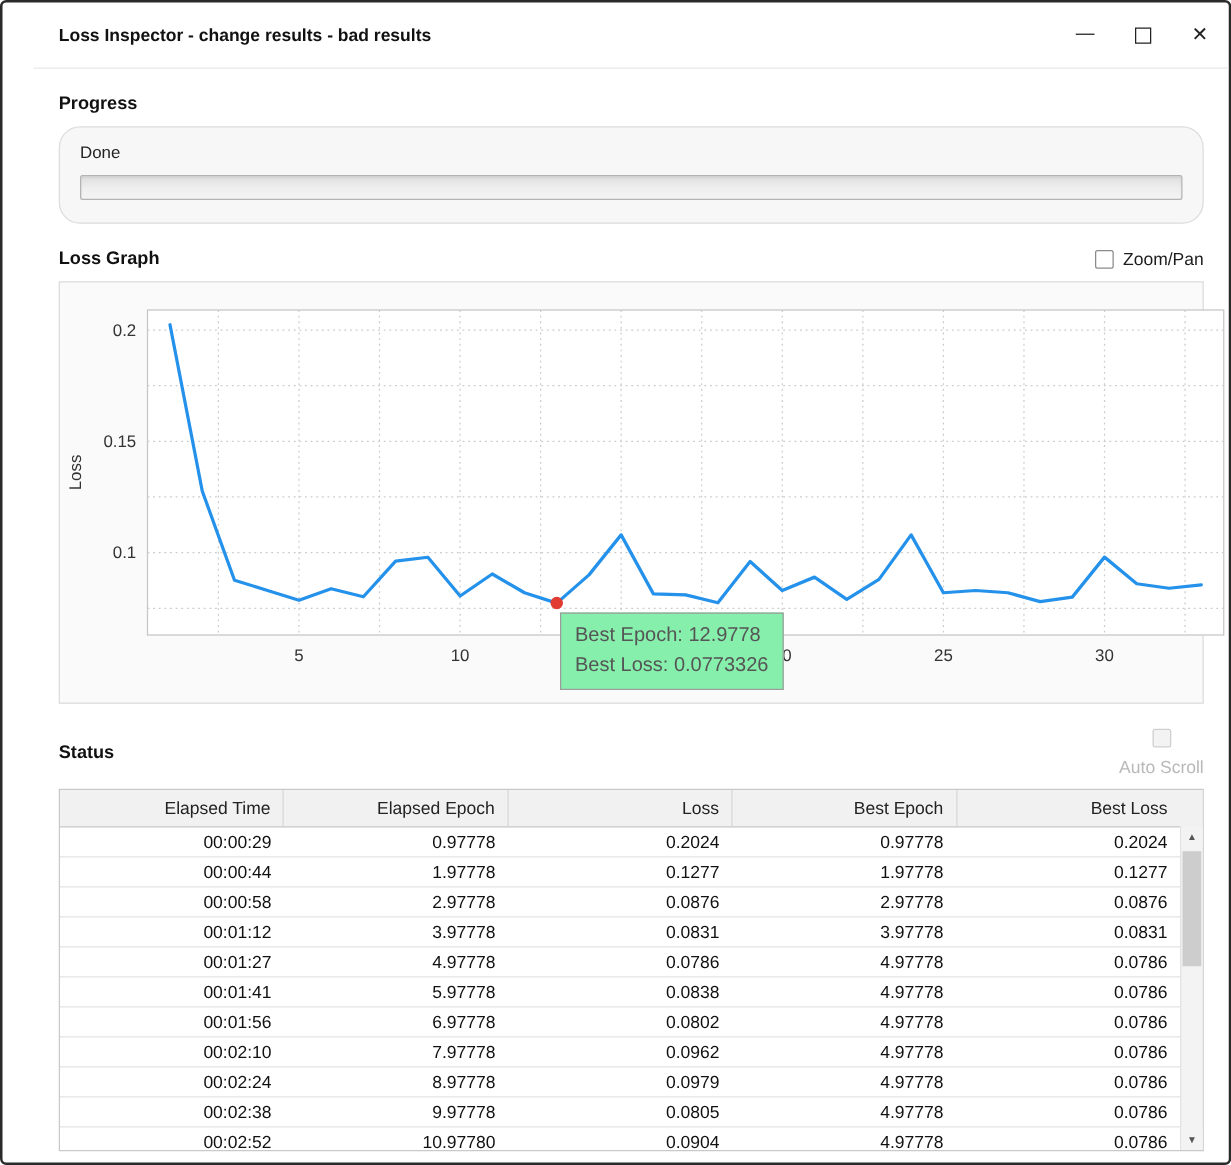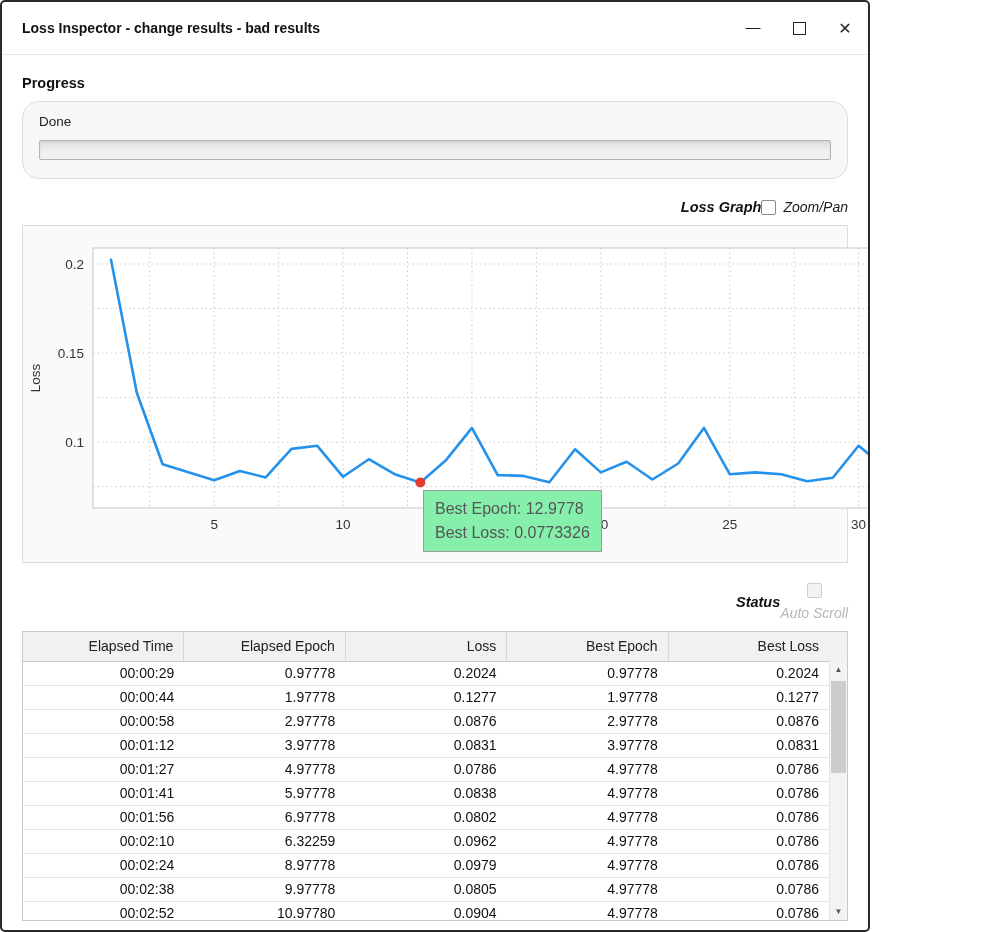--- a/index.html
+++ b/index.html
@@ -1,39 +1,39 @@
 <!DOCTYPE html>
 <html><head>
 <meta charset="utf-8">
 <style>
   * { box-sizing: border-box; }
   html,body { margin:0; padding:0; background:#ffffff; font-family:"Liberation Sans", sans-serif; }
   .window {
-    width:870px; height:932px;
+    width:985px; height:932px;
     border:2px solid #2a2a2a; border-radius:5px;
-    background:#ffffff; overflow:hidden; position:relative;
+    background:#ffffff; overflow:hidden; position:relative;padding-left:25px;
   }
   
   .titlebar {
     height:53px; display:flex; align-items:center;
     padding-left:20px; border-bottom:1px solid #e8e8e8;
   }
   .titlebar .title { font-size:14px; font-weight:bold; color:#111; }
   .win-controls { margin-left:auto; display:flex; height:100%; }
   .win-btn {
     width:46px; height:100%; display:flex; align-items:center; justify-content:center;
     color:#222; cursor:default; background:transparent; border:none; font-size:16px;
   }
   .win-btn .min-glyph { font-size:15px; transform:translateY(-2px); }
   .max-box { width:13px; height:13px; border:1.4px solid #222; display:inline-block; }
   .close-glyph { font-size:16px; }
   
   .content { padding:4px 20px 14px; }
   .section-heading { font-size:14.5px; font-weight:bold; color:#111; margin:16px 0 10px; }
-  .section-heading-row { display:flex; align-items:center; justify-content:flex-end; margin:20px 0 10px;font-style:italic; }
+  .section-heading-row { display:flex; align-items:center; justify-content:space-between; margin:20px 0 10px; }
   .section-heading-row .section-heading { margin:0; }
   
   .groupbox { border:1px solid #dcdcdc; background:#f7f7f7; }
   
   .progress-box { padding:12px 16px 18px;border-radius:17px; }
   .progress-label { font-size:13.5px; color:#222; }
   .progress-track {
     margin-top:11px; height:20px; border:1px solid #b3b3b3; border-radius:2px;
     background:linear-gradient(180deg,#dedede,#efefef 55%,#f3f3f3);
     box-shadow:inset 0 1px 2px rgba(0,0,0,0.08); position:relative; overflow:hidden;
@@ -222,21 +222,21 @@
           </div>
           <div class="trow">
             <div class="td">00:01:56</div>
             <div class="td">6.97778</div>
             <div class="td">0.0802</div>
             <div class="td">4.97778</div>
             <div class="td">0.0786</div>
           </div>
           <div class="trow">
             <div class="td">00:02:10</div>
-            <div class="td">6.32259</div>
+            <div class="td">7.97778</div>
             <div class="td">0.0962</div>
             <div class="td">4.97778</div>
             <div class="td">0.0786</div>
           </div>
           <div class="trow">
             <div class="td">00:02:24</div>
             <div class="td">8.97778</div>
             <div class="td">0.0979</div>
             <div class="td">4.97778</div>
             <div class="td">0.0786</div>

